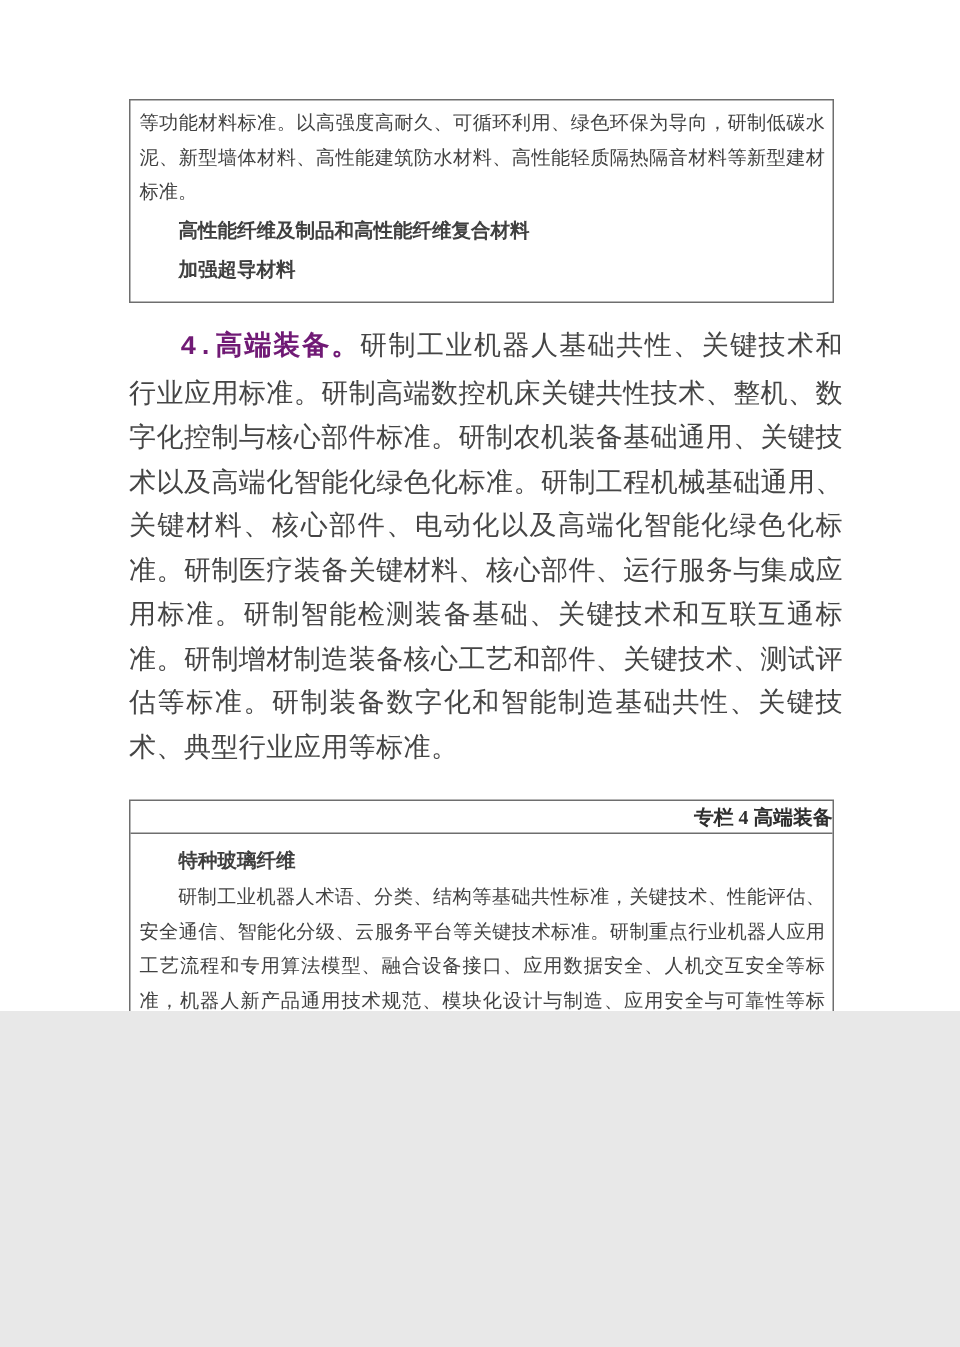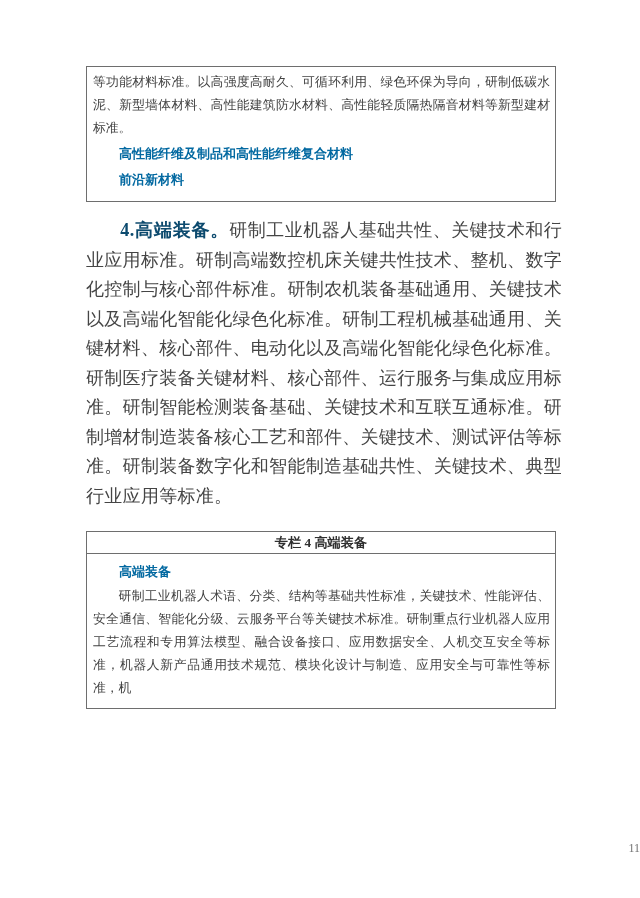--- a/index.html
+++ b/index.html
@@ -1,19 +1,19 @@
 <!DOCTYPE html>
 <html><head>
 <meta charset="utf-8">
 <style>
   html, body { margin: 0; padding: 0; background: #e8e8e8; }
   .page {
     position: relative;
     width: 640px;
-    height: 898px;
+    height: 674px;
     margin: 0 auto;
     background: #ffffff;
     font-family: "Liberation Serif", "DejaVu Serif", serif;
     overflow: hidden;
     box-sizing: border-box;
   }
   .content {
     position: absolute;
     left: 86px;
     top: 66px;
@@ -31,25 +31,25 @@
     text-justify: inter-character;
   }
   .panel-inner { padding: 4px 5px 8px 6px; }
   .panel p { margin: 0; text-indent: 2em; }
   .panel p.continuation { text-indent: 0; }
   .panel h4 {
     margin: 2px 0 1px 0;
     text-indent: 2em;
     font-size: 13px;
     font-weight: bold;
-    color: #0369a1;
+    color: #404040;
     line-height: 24px;
   }
   .panel-header {
-    text-align: center;
+    text-align: right;
     font-weight: bold;
     font-size: 13.2px;
     color: #2f2f2f;
     line-height: 21px;
     border-bottom: 1px solid #6e6e6e;
     text-indent: 0;
   }
   
   .body-para {
     margin: 14px 0 0 0;
@@ -57,22 +57,23 @@
     font-size: 18px;
     line-height: 29.5px;
     letter-spacing: 0.3px;
     color: #454545;
     text-align: justify;
     text-justify: inter-character;
     text-indent: 1.9em;
   }
   .body-para .lead {
     font-weight: bold;
-    color: #0c4a6e;
+    color: #701a75;
     letter-spacing: 0.6px;
+    font-family: Liberation Mono, monospace;
   }
   .panel-bottom { margin-top: 20px; }
   
   .page-number {
     position: absolute;
     top: 841px;
     left: 0;
     width: 100%;
     text-align: right;
     font-size: 12px;
@@ -83,30 +84,30 @@
 </head>
 <body>
 
 <div class="page">
   <div class="content">
 
     <div class="panel">
       <div class="panel-inner">
         <p class="continuation">等功能材料标准。以高强度高耐久、可循环利用、绿色环保为导向，研制低碳水泥、新型墙体材料、高性能建筑防水材料、高性能轻质隔热隔音材料等新型建材标准。</p>
         <h4>高性能纤维及制品和高性能纤维复合材料</h4>
-        <h4>前沿新材料</h4>
+        <h4>加强超导材料</h4>
       </div>
     </div>
 
     <p class="body-para"><span class="lead">4.高端装备。</span><span>研制工业机器人基础共性、关键技术和行业应用标准。研制高端数控机床关键共性技术、整机、数字化控制与核心部件标准。研制农机装备基础通用、关键技术以及高端化智能化绿色化标准。研制工程机械基础通用、关键材料、核心部件、电动化以及高端化智能化绿色化标准。研制医疗装备关键材料、核心部件、运行服务与集成应用标准。研制智能检测装备基础、关键技术和互联互通标准。研制增材制造装备核心工艺和部件、关键技术、测试评估等标准。研制装备数字化和智能制造基础共性、关键技术、典型行业应用等标准。</span></p>
 
     <div class="panel panel-bottom">
       <div class="panel-header">专栏 4  高端装备</div>
       <div class="panel-inner">
-        <h4>高端装备</h4>
+        <h4>特种玻璃纤维</h4>
         <p>研制工业机器人术语、分类、结构等基础共性标准，关键技术、性能评估、安全通信、智能化分级、云服务平台等关键技术标准。研制重点行业机器人应用工艺流程和专用算法模型、融合设备接口、应用数据安全、人机交互安全等标准，机器人新产品通用技术规范、模块化设计与制造、应用安全与可靠性等标准，机</p>
       </div>
     </div>
 
   </div>
 
   <div class="page-number">11</div>
 </div>
 
 </body></html>

